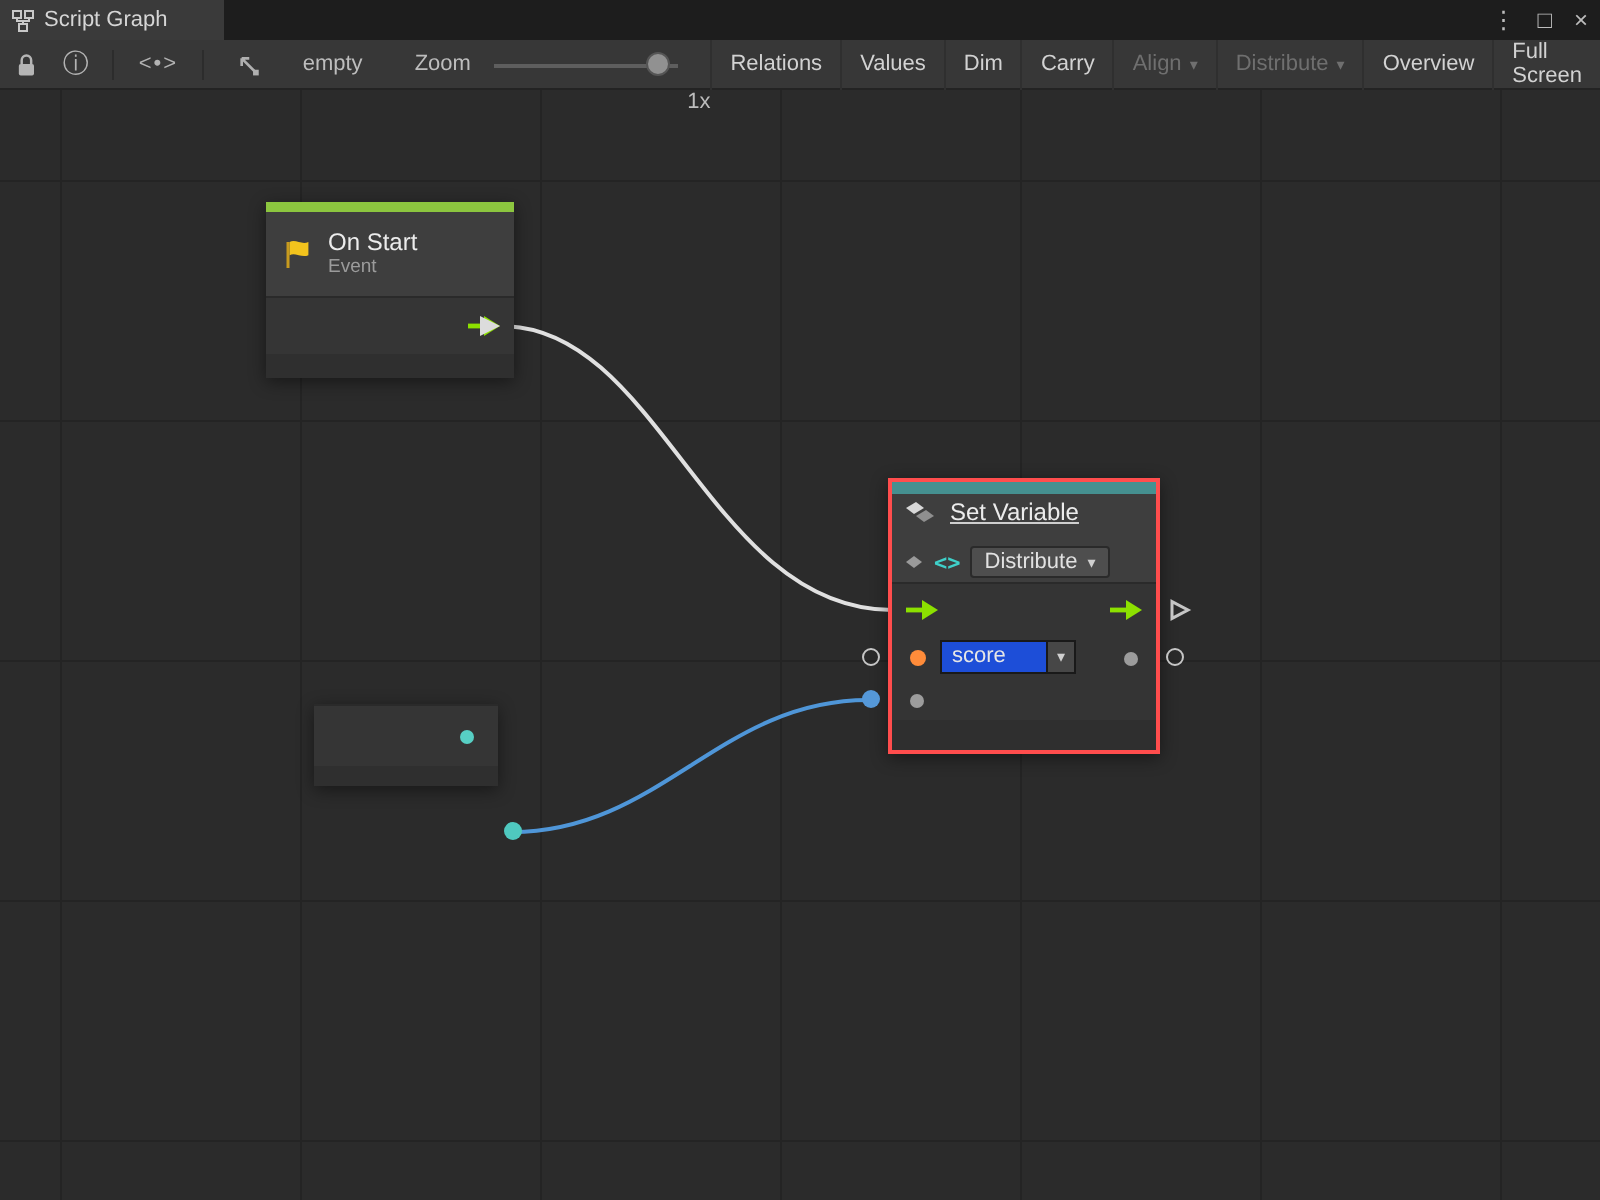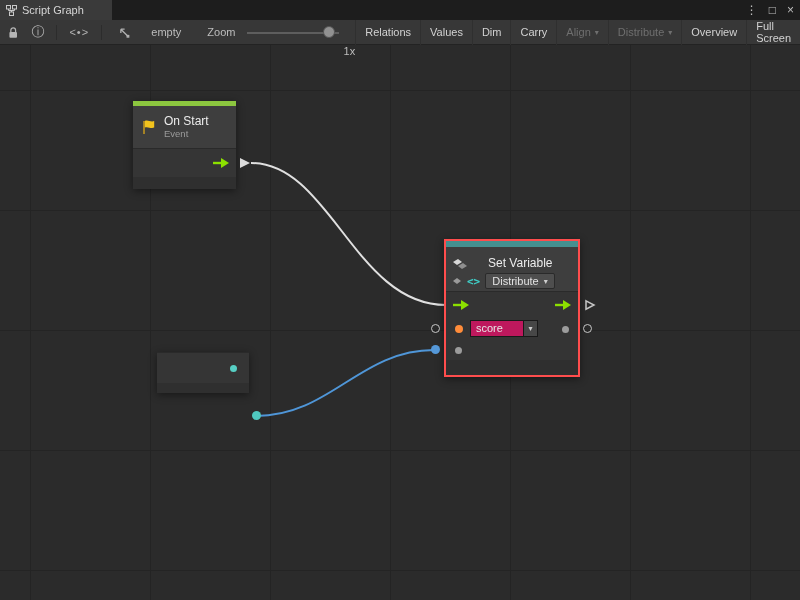--- a/index.html
+++ b/index.html
@@ -43,53 +43,53 @@
       linear-gradient(to right, #242424 1px, transparent 1px),
       linear-gradient(to bottom, #242424 1px, transparent 1px);
     background-size:120px 120px;
     background-position:30px 45px;
   }
   .wires { position:absolute; top:0; left:0; width:800px; height:600px; z-index:3; pointer-events:none; }
   
   .node { position:absolute; z-index:5; box-shadow:0 2px 8px rgba(0,0,0,.45); font-size:12px; }
   .deco { position:absolute; z-index:6; }
   
-  .node-onstart { left:133px; top:101px; width:103px; }
+  .node-onstart { left:133px; top:101px; width:124px; }
   .strip-green { height:5px; background:#8cc63f; }
   .strip-teal  { height:6px; background:#459090; }
   .n-header { background:#3e3e3e; }
   .onstart-hdr { height:42px; display:flex; align-items:center; gap:7px; padding-left:8px; }
   .n-title { font-size:12px; color:#ececec; line-height:13px; }
   .n-sub { font-size:9.5px; color:#9b9b9b; line-height:11px; }
   .n-sep { height:1px; background:#2a2a2a; }
   .onstart-row { height:28px; background:#353535; display:flex; align-items:center; justify-content:flex-end; padding-right:6px; }
   .n-foot { background:#2f2f2f; }
   .onstart-foot { height:12px; }
   
   .node-setvar { left:444px; top:239px; width:136px; border:2px solid #ff4d4d; }
   .setvar-hdr { height:44px; padding:3px 6px 0 6px; }
-  .setvar-row1 { height:20px; display:flex; align-items:flex-end; gap:20px; }
+  .setvar-row1 { height:20px; display:flex; align-items:flex-start; gap:7px;text-decoration:underline; }
   .setvar-row2 { height:20px; display:flex; align-items:center; gap:5px; margin-top:1px; }
   .angle-glyph { font-family:"DejaVu Sans Mono",monospace; font-weight:bold; font-size:11px; color:#3fd0c9; }
   .dropdown-btn { display:flex; align-items:center; gap:5px; background:#4e4e4e; border:1px solid #2a2a2a;
                   border-radius:2px; padding:1px 6px; font-size:11px; color:#e2e2e2; cursor:default; }
   .dd-caret { font-size:8px; color:#cfcfcf; }
   .setvar-body { background:#343434; }
   .flow-row { position:relative; height:26px; }
   .name-row { position:relative; height:22px; }
   .value-row { position:relative; height:20px; }
   .setvar-foot { height:15px; }
   .port-arrow-left { position:absolute; left:6px; top:7px; }
   .port-arrow-right { position:absolute; right:6px; top:7px; }
   .dot { border-radius:50%; position:absolute; }
   .dot-orange { width:8px; height:8px; background:#ff8c3a; left:9px; top:7px; }
   .dot-gray-r { width:7px; height:7px; background:#9c9c9c; right:9px; top:7.5px; }
   .dot-gray-l { width:7px; height:7px; background:#9c9c9c; left:9px; top:6.5px; }
   .combo { position:absolute; left:24px; top:2px; display:flex; height:17px; }
-  .combo-field { width:54px; background:#be185d; border:1px solid #191919; color:#e6e6e6;
+  .combo-field { width:54px; background:#1d4ed8; border:1px solid #191919; color:#e6e6e6;
                  font-size:11px; padding-left:5px; line-height:15px; }
   .combo-caret { width:14px; background:#474747; border:1px solid #191919; border-left:none;
                  display:flex; align-items:center; justify-content:center; font-size:8px; color:#d0d0d0; }
   
   .node-integer { left:157px; top:352px; width:92px; }
   .int-hdr { height:48px; display:flex; align-items:center; gap:9px; padding-left:8px; }
   .int-circle { width:20px; height:20px; border-radius:50%; background:#57d3c6; }
   .int-valuebox { width:22px; height:14px; background:#242424; border:1px solid #1a1a1a; border-radius:2px;
                   font-size:10.5px; color:#e0e0e0; text-align:center; line-height:12px; margin-top:3px; }
   .int-row { position:relative; height:30px; background:#353535; }

